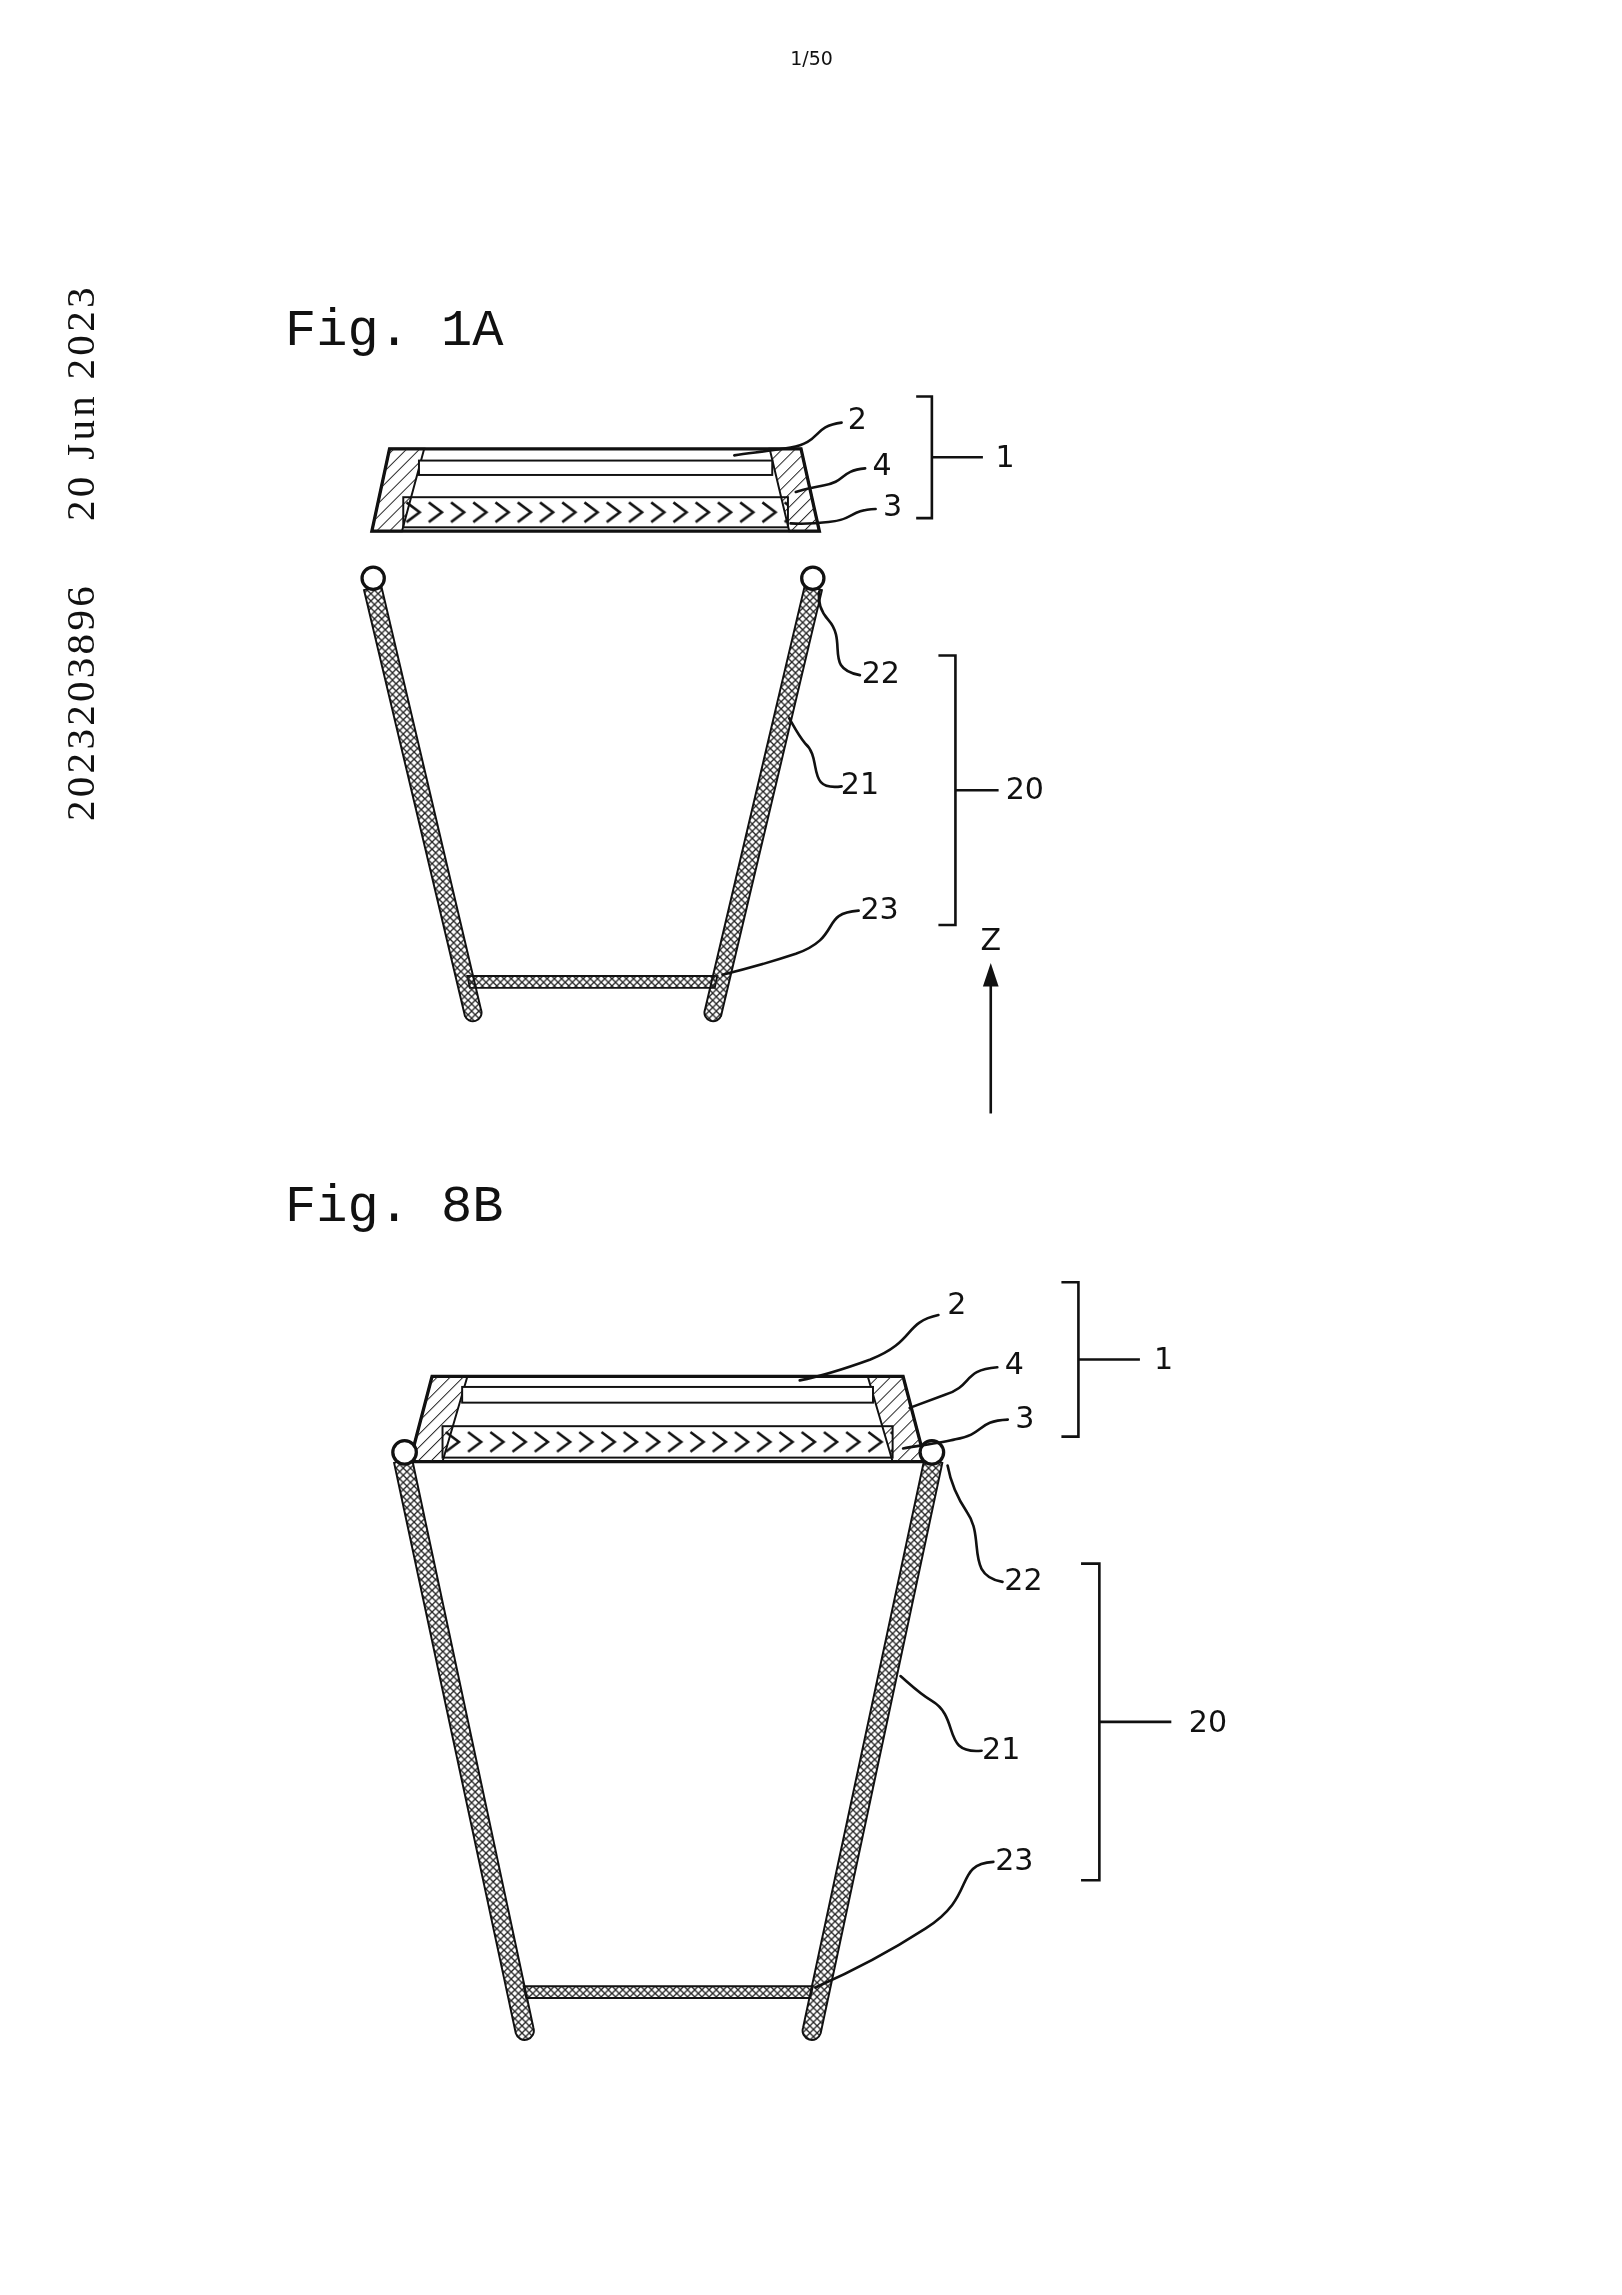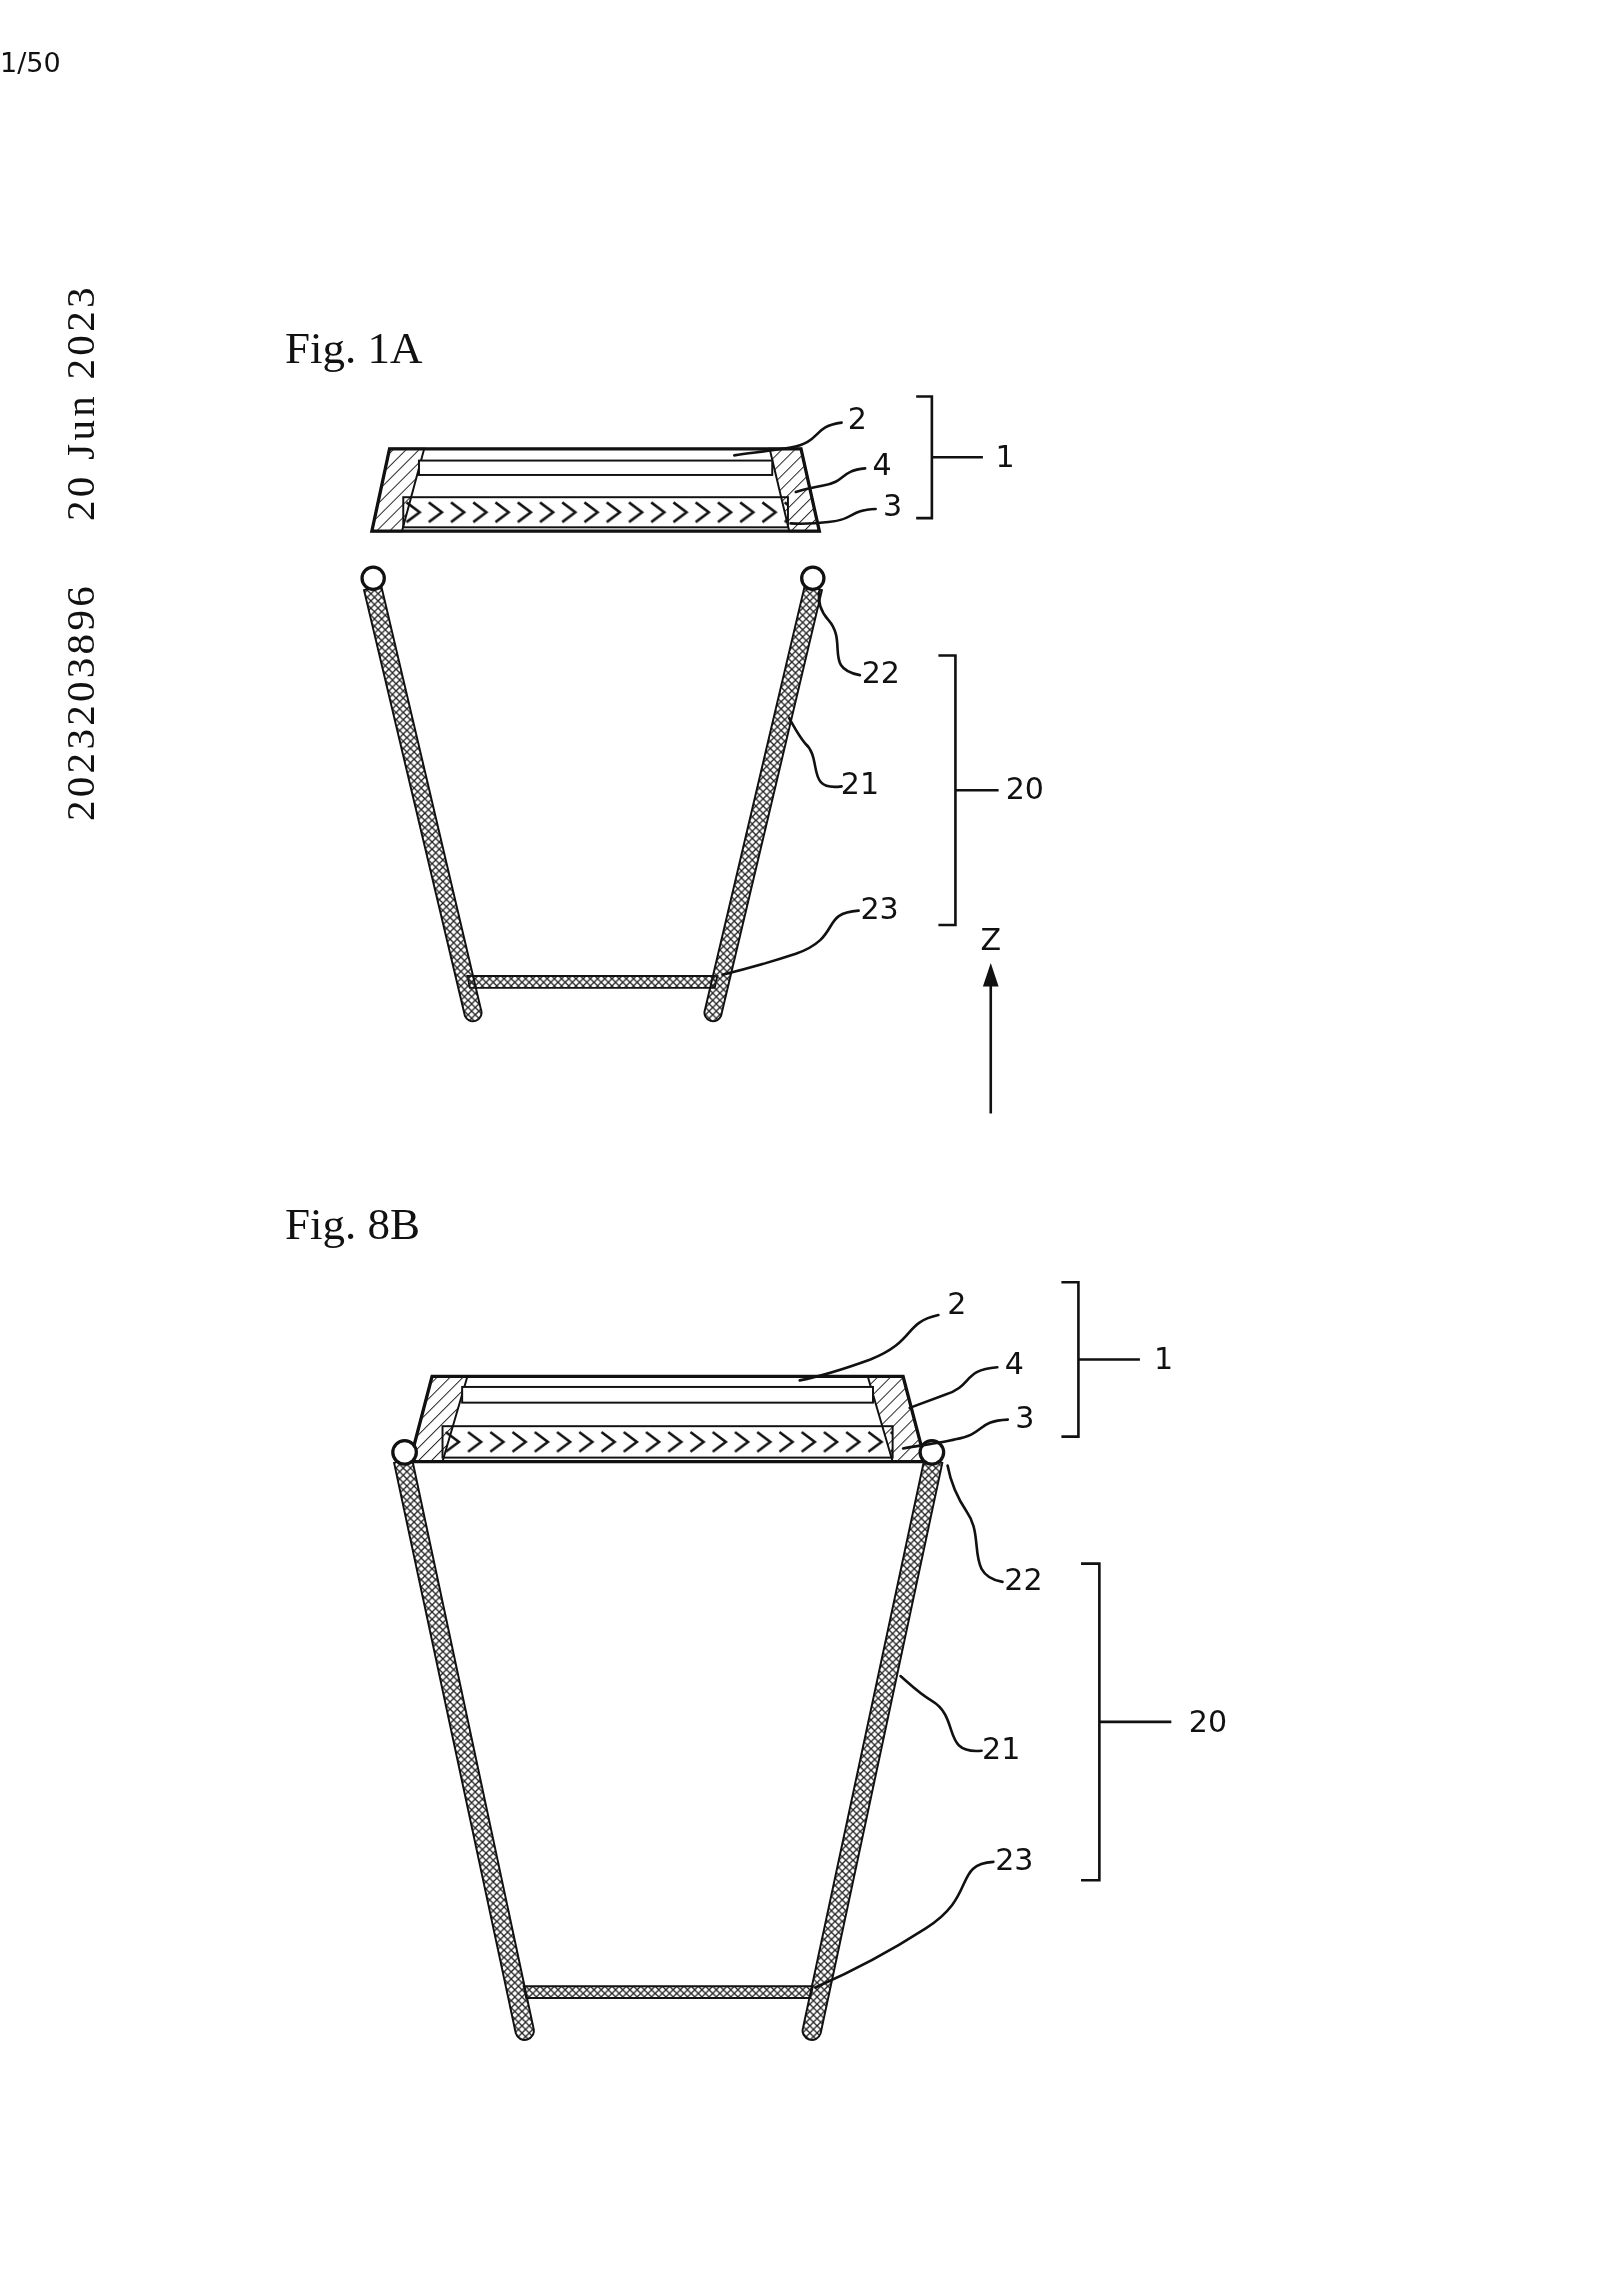--- a/index.html
+++ b/index.html
@@ -9,41 +9,40 @@
     height: 2295px;
     background: #ffffff;
     overflow: hidden;
     font-family: "Liberation Serif", serif;
     color: #111;
   }
   .page-number {
     position: absolute;
     top: 47px; left: 0;
     width: 100%;
-    text-align: left;
+    text-align: center;
     font-family: "DejaVu Sans", sans-serif;
-    font-size: 27px;
+    font-size: 19px;
   }
   .sidebar-text {
     position: absolute;
     left: 56px;
     top: 821px;
     transform: rotate(-90deg);
     transform-origin: 0 0;
     white-space: nowrap;
     font-family: "Liberation Serif", serif;
     font-size: 41px;
     letter-spacing: 3.3px;
   }
   .sidebar-text .gap { display: inline-block; width: 62px; }
   .fig-label {
     position: absolute;
-    font-family: Liberation Serif, serif;
-    font-size: 45px;
-    margin-top: 20px;
+    font-family: Liberation Mono, monospace;
+    font-size: 52px;
   }
   #fig1a-label { left: 285px; top: 302px; }
   #fig1b-label { left: 285px; top: 1178px; }
   svg.drawing { position: absolute; left: 0; top: 0; }
   .outline  { fill: #ffffff; stroke: #111; stroke-width: 5; }
   .blockh   { fill: url(#hatch); stroke: #111; stroke-width: 3; }
   .wall     { fill: url(#xhatch); stroke: #111; stroke-width: 3; }
   .filmrect { fill: #ffffff; stroke: #111; stroke-width: 3; }
   .sealA    { fill: url(#chevA); stroke: #111; stroke-width: 3; }
   .sealB    { fill: url(#chevB); stroke: #111; stroke-width: 3; }

